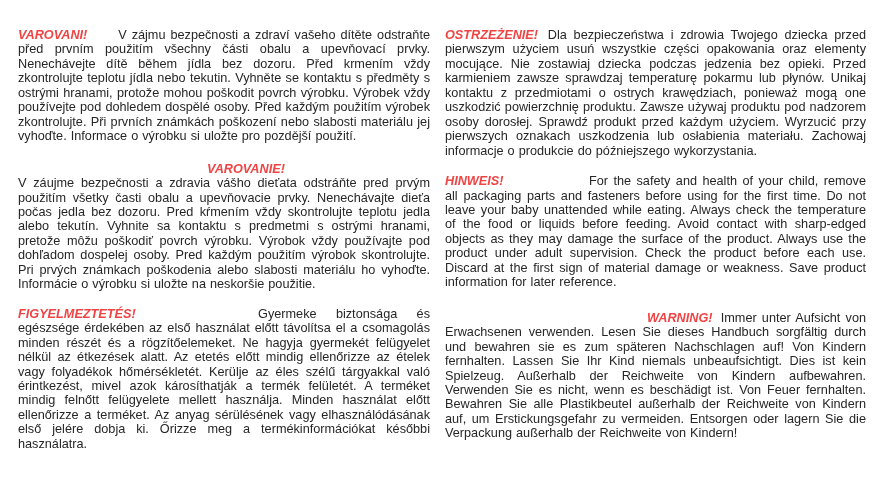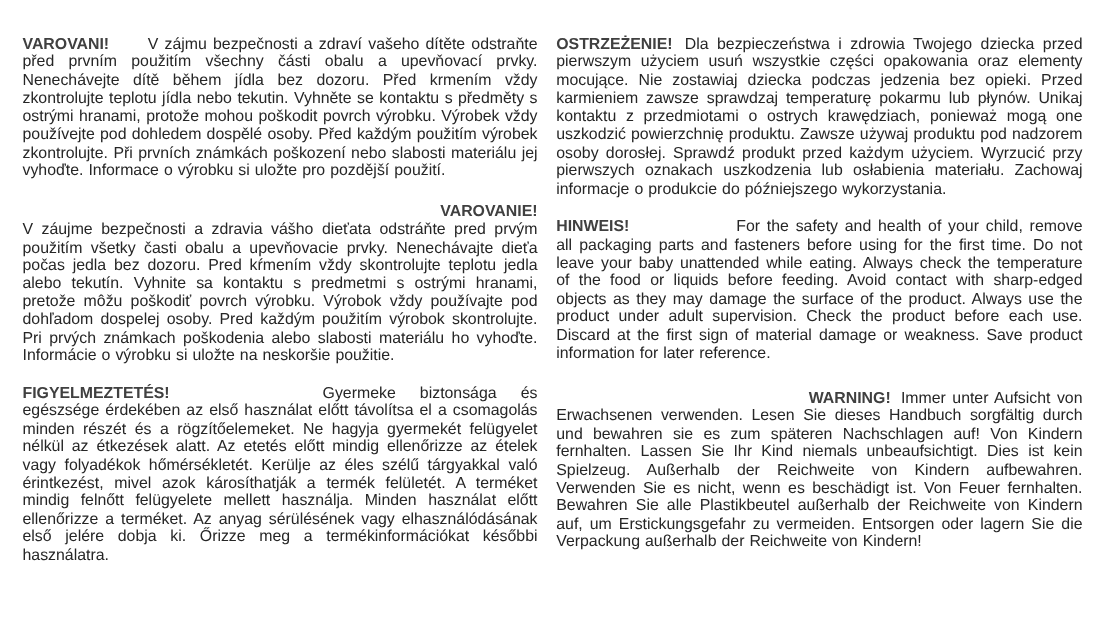--- a/index.html
+++ b/index.html
@@ -27,29 +27,30 @@
   }
   .col-left  { width: 412px; }
   .col-right { width: 421px; }
   .section {
     margin: 0 0 16px 0;
     text-align: justify;
     word-spacing: 0.5px;
   }
   .heading {
     font-weight: bold;
-    color: #404040;
+    color: #ef4444;
+    font-style: italic;
   }
   
   .gap-sm { margin-right: 26px; }
   .gap-md { margin-right: 80px; }
   .gap-lg { margin-right: 103px; }
   .gap-xs { margin-right: 3px; }
   
-  .heading-block { display: block; text-align: right; margin-left: 44px; }
+  .heading-block { display: block; text-align: center; margin-left: 44px; }
   
   .indent-first { text-indent: 202px; }
   
   .col-left  .section:nth-child(1) { margin-bottom: 18px; }
   .col-left  .section:nth-child(2) { margin-bottom: 15px; }
   .col-right .section:nth-child(1) { margin-bottom: 16px; }
   .col-right .section:nth-child(2) { margin-bottom: 21px; }
 </style>
 </head>
 <body>

